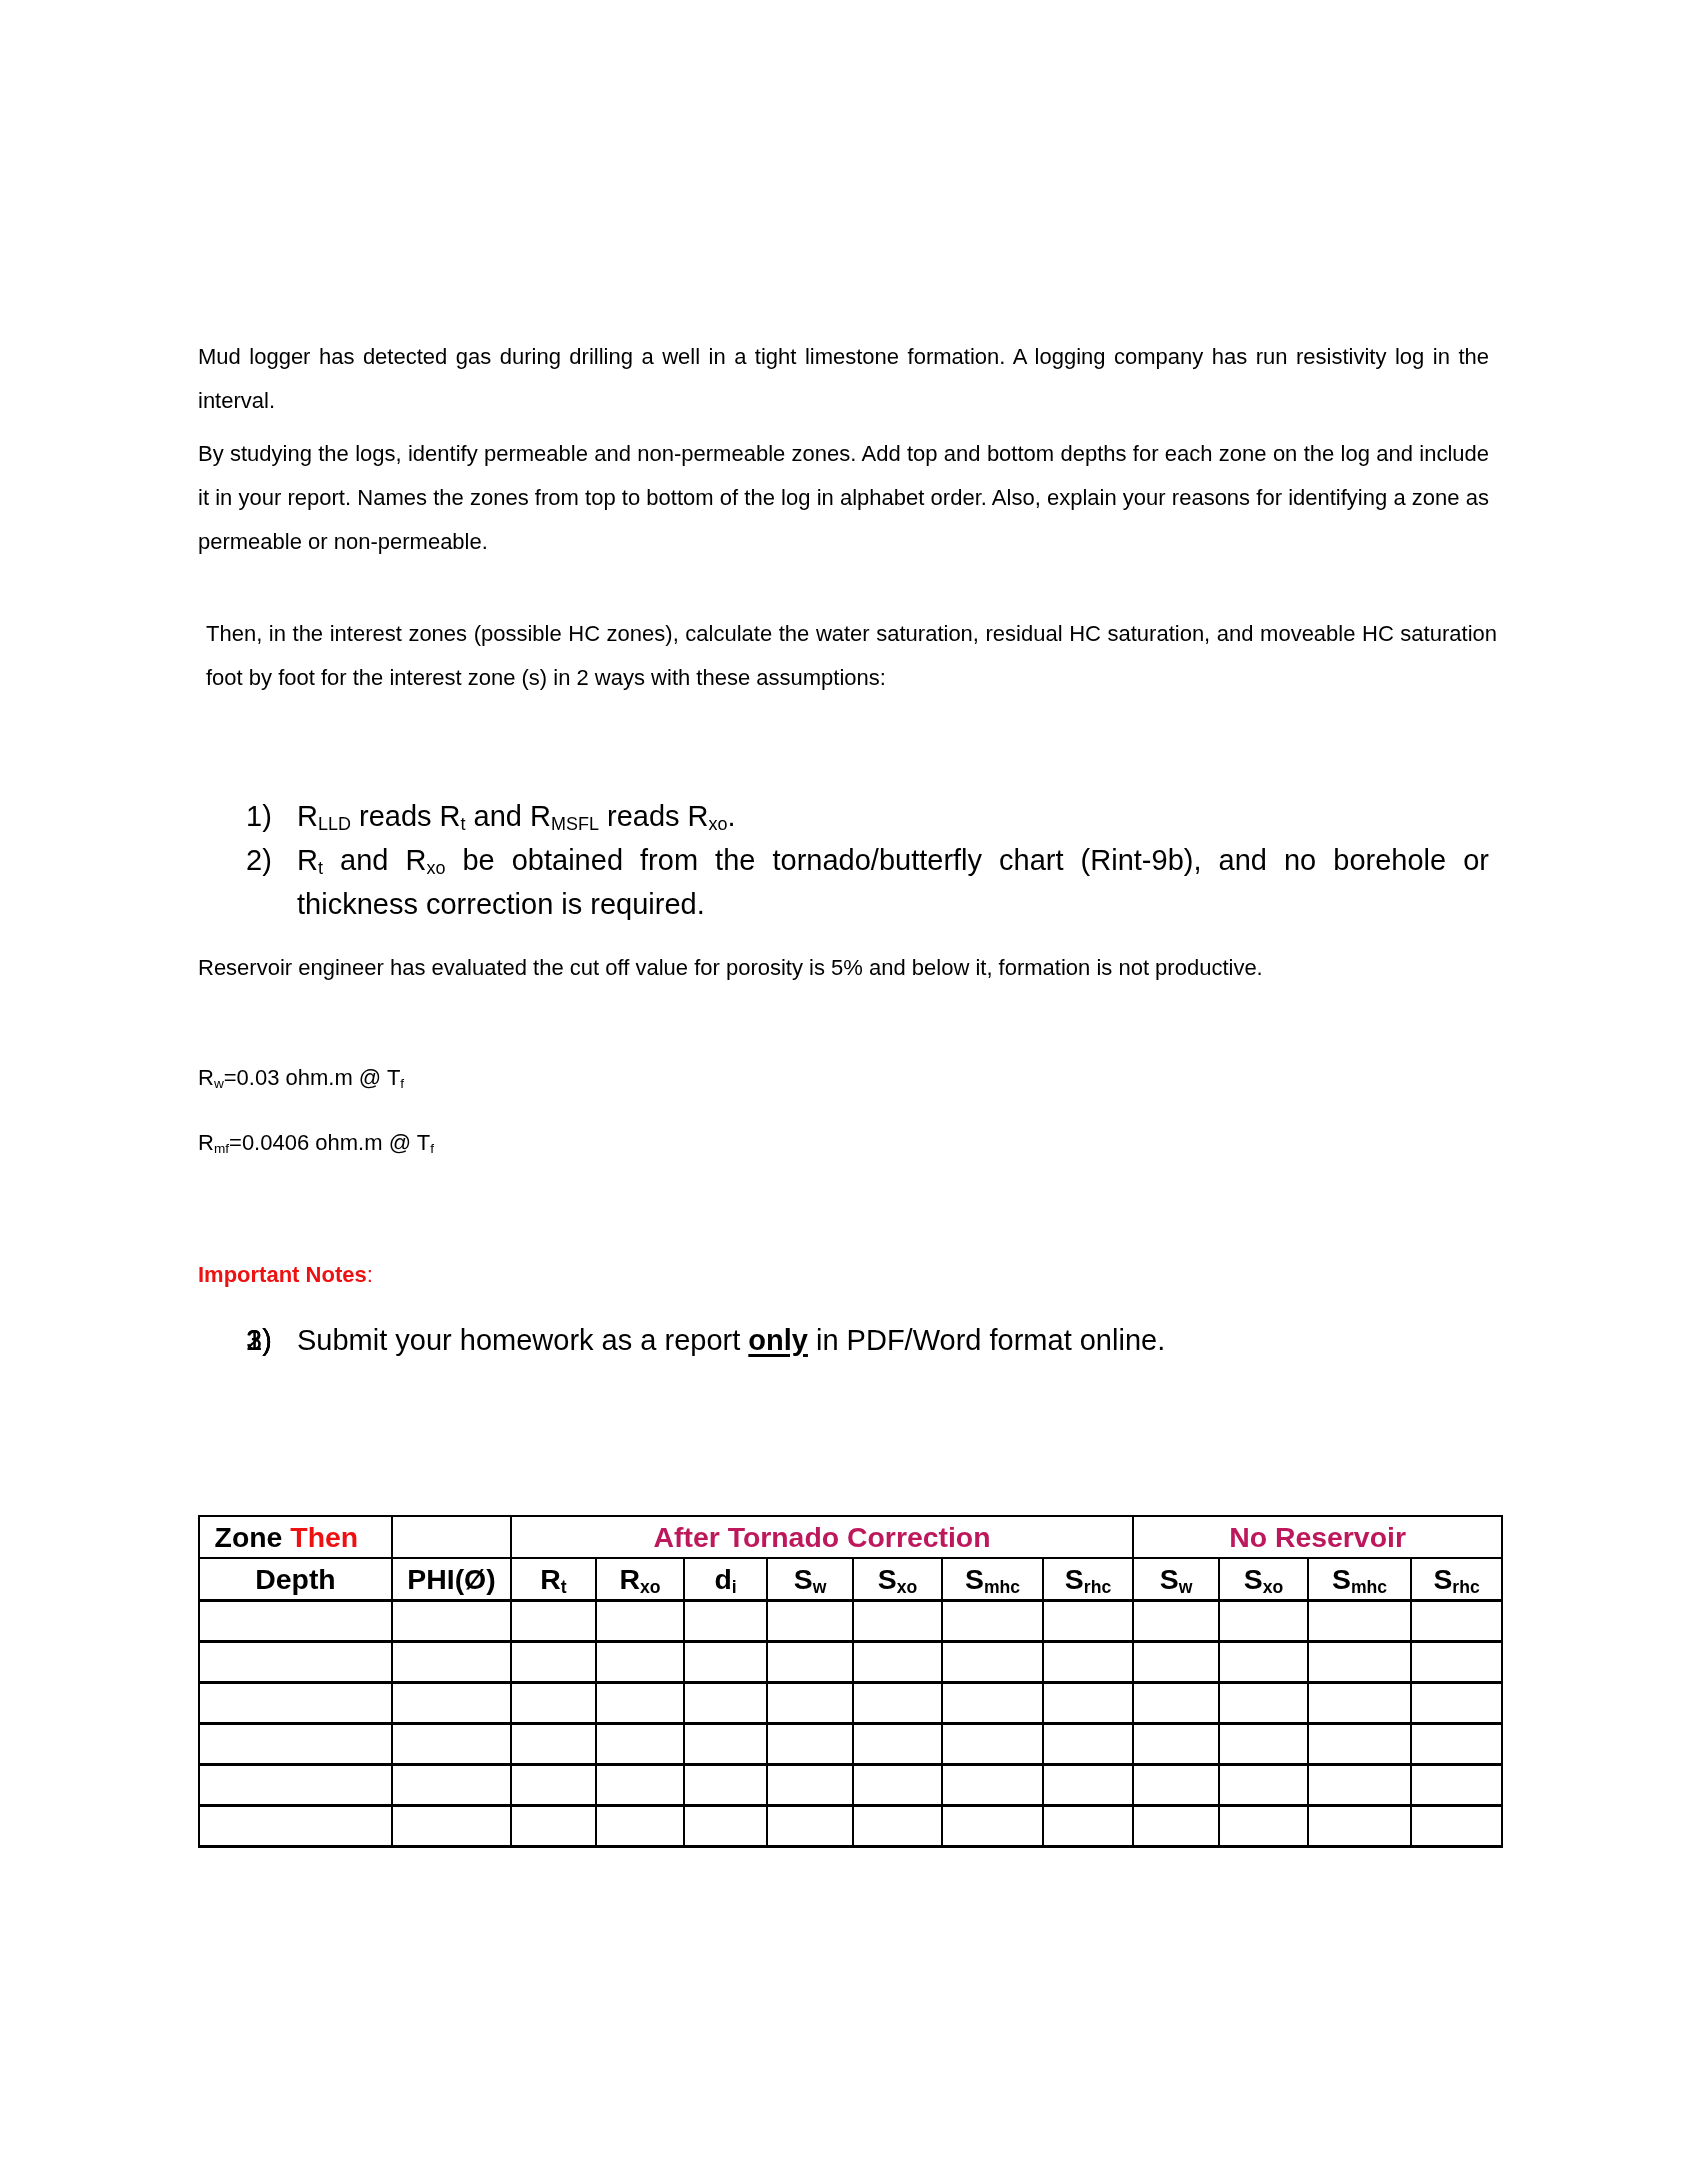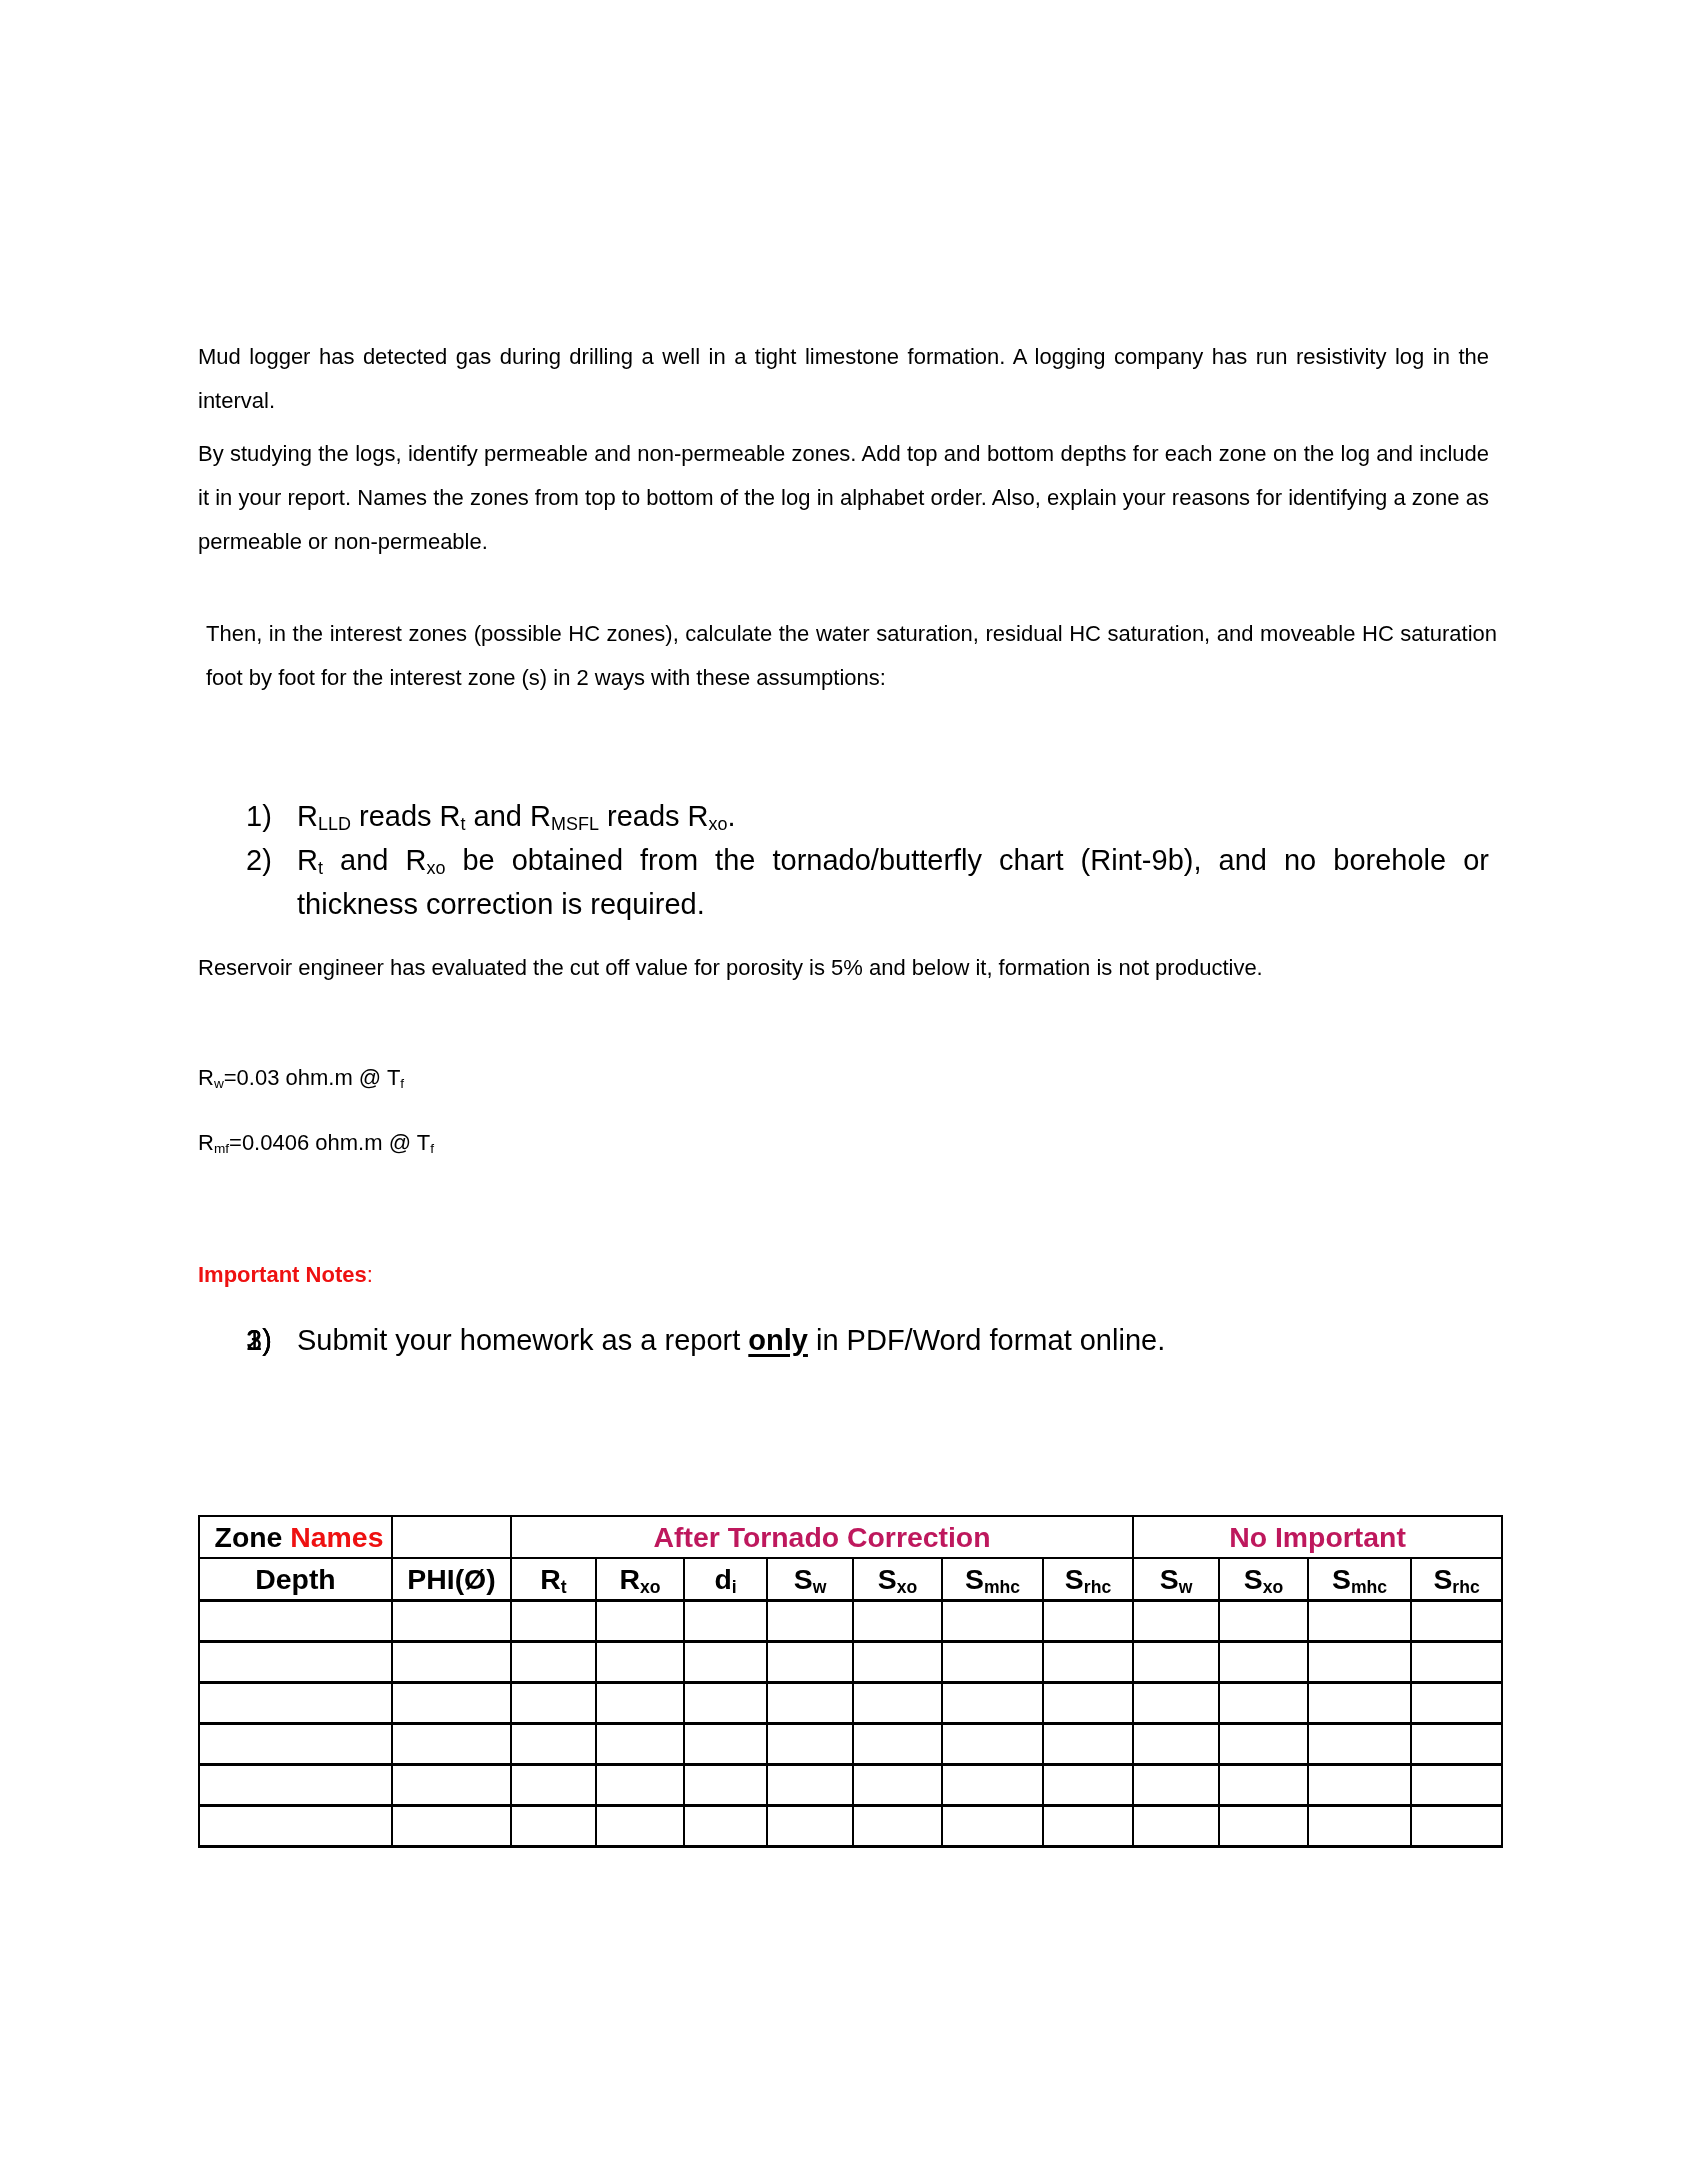--- a/index.html
+++ b/index.html
@@ -78,24 +78,24 @@
       <col style="width:89px">
       <col style="width:101px">
       <col style="width:90px">
       <col style="width:86px">
       <col style="width:89px">
       <col style="width:103px">
       <col style="width:91px">
   </colgroup>
   <tbody>
       <tr class="hdr1">
-    <th class="left"><span>Zone </span><span class="red">Names</span></th>
+    <th class="left"><span>Zone </span><span class="red">Then</span></th>
     <th></th>
     <th colspan="7" class="blue">After Tornado Correction</th>
-    <th colspan="4" class="blue">No Important</th>
+    <th colspan="4" class="blue">No Reservoir</th>
   </tr>
   <tr class="hdr2">
     <th><span>Depth</span></th>
     <th><span>PHI(Ø)</span></th>
     <th><span>R</span><sub>t</sub></th>
     <th><span>R</span><sub>xo</sub></th>
     <th><span>d</span><sub>i</sub></th>
     <th><span>S</span><sub>w</sub></th>
     <th><span>S</span><sub>xo</sub></th>
     <th><span>S</span><sub>mhc</sub></th>

